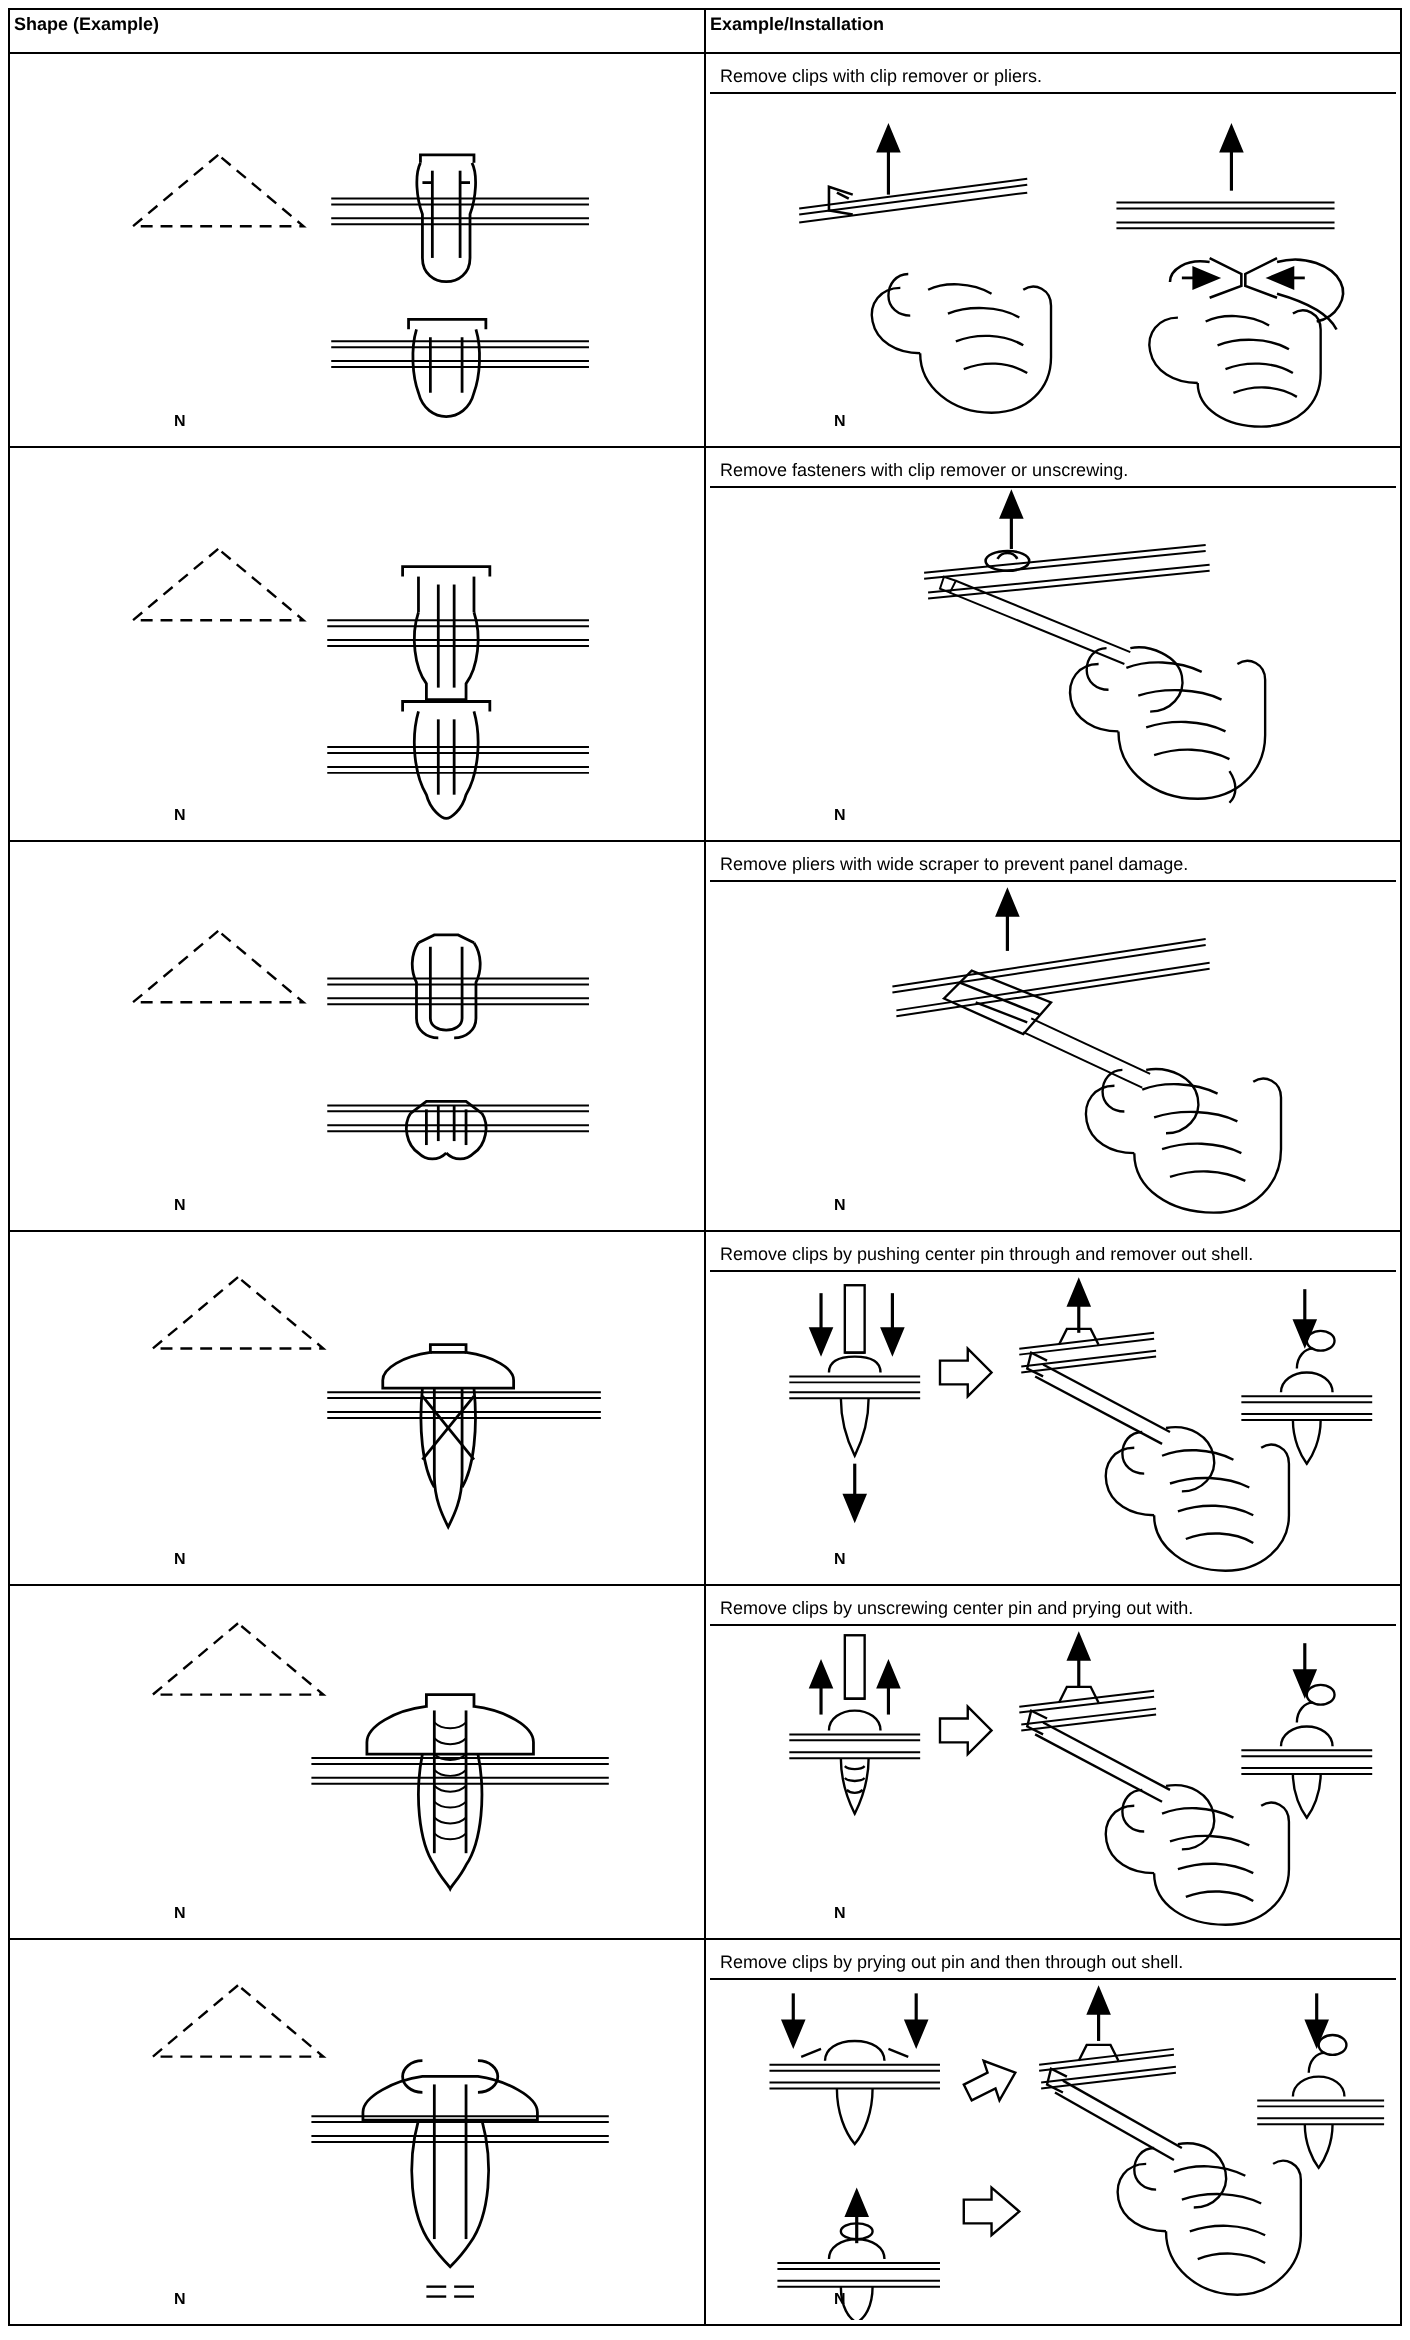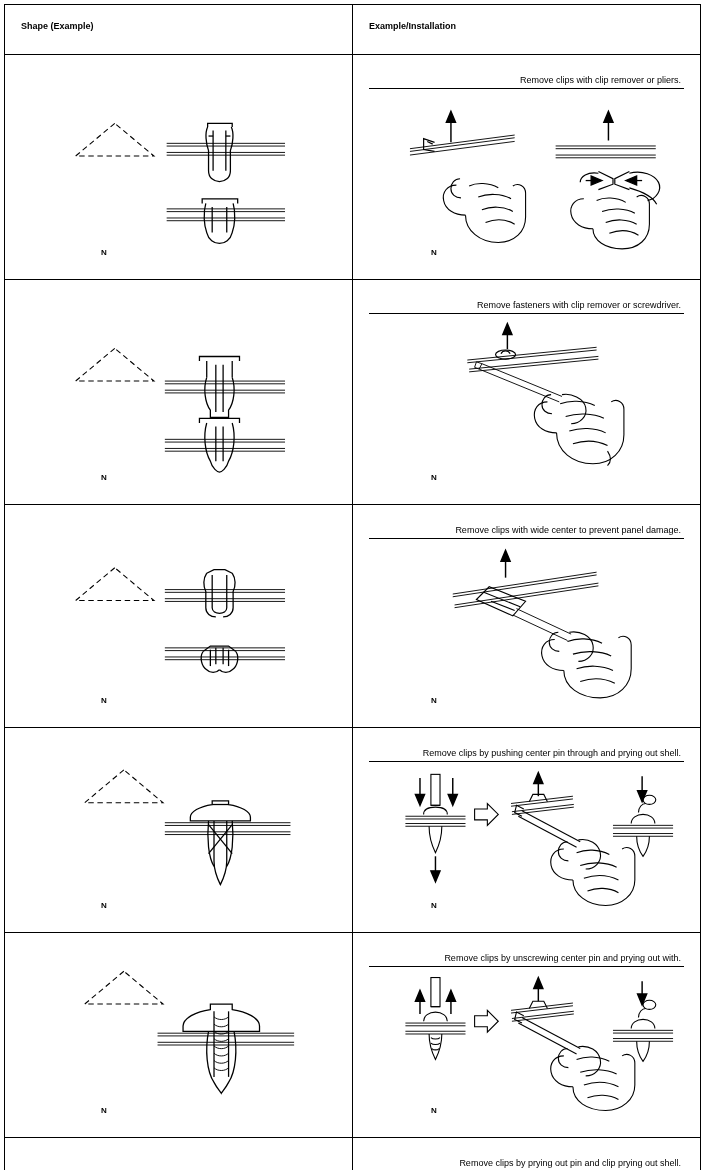--- a/index.html
+++ b/index.html
@@ -21,21 +21,21 @@
     box-sizing: border-box;
   }
   table.clip-table {
     border-collapse: collapse;
     width: 697px;
     margin: 4px 0 0 4px;
     table-layout: fixed;
   }
   table.clip-table td, table.clip-table th {
     border: 1px solid #000;
-    padding: 16px;
+    padding: 2px;
     vertical-align: top;
   }
   .col-shape { width: 348px; }
   .col-proc  { width: 348px; }
 
   thead th {
     height: 17px;
     font-size: 9px;
     font-weight: bold;
     text-align: left;
@@ -46,21 +46,20 @@
     height: 190px;
     position: relative;
   }
   .proc-text {
     font-size: 9px;
     padding: 4px 3px 0 5px;
     line-height: 11px;
     border-bottom: 1px solid #000;
     height: 13px;
     box-sizing: content-box;
-    text-align: right;
   }
   .cell-inner {
     position: relative;
     width: 100%;
     height: 100%;
   }
   .art {
     position: absolute;
     left: 0;
     top: 0;
@@ -249,21 +248,21 @@
                 <line x1="158" y1="148" x2="290" y2="148"></line>
                 <line x1="158" y1="151" x2="290" y2="151"></line>
                 <line x1="158" y1="158" x2="290" y2="158"></line>
                 <line x1="158" y1="161" x2="290" y2="161"></line>
               </g>
             </svg>
             <div class="note">N</div>
           </div>
         </td>
         <td>
-          <div class="proc-text">Remove fasteners with clip remover or screwdriver.</div>
+          <div class="proc-text">Remove fasteners with clip remover or unscrewing.</div>
           <div class="cell-inner" style="height:calc(100% - 18px)">
             <svg class="art" viewBox="0 0 346 170">
               <g stroke="#000" stroke-width="1.6" fill="#000">
                 <line x1="152" y1="28" x2="152" y2="6"></line>
                 <polygon points="152,0 147,12 157,12"></polygon>
               </g>
 
               <g stroke="#000" stroke-width="1">
                 <line x1="108" y1="40" x2="250" y2="26"></line>
                 <line x1="108" y1="43" x2="250" y2="29"></line>
@@ -334,21 +333,21 @@
                 <line x1="158" y1="130" x2="290" y2="130"></line>
                 <line x1="158" y1="133" x2="290" y2="133"></line>
                 <line x1="158" y1="140" x2="290" y2="140"></line>
                 <line x1="158" y1="143" x2="290" y2="143"></line>
               </g>
             </svg>
             <div class="note">N</div>
           </div>
         </td>
         <td>
-          <div class="proc-text">Remove clips with wide center to prevent panel damage.</div>
+          <div class="proc-text">Remove pliers with wide scraper to prevent panel damage.</div>
           <div class="cell-inner" style="height:calc(100% - 18px)">
             <svg class="art" viewBox="0 0 346 168">
               <g stroke="#000" stroke-width="1.6" fill="#000">
                 <line x1="150" y1="32" x2="150" y2="8"></line>
                 <polygon points="150,2 145,14 155,14"></polygon>
               </g>
 
               <g stroke="#000" stroke-width="1">
                 <line x1="92" y1="50" x2="250" y2="26"></line>
                 <line x1="92" y1="53" x2="250" y2="29"></line>
@@ -405,21 +404,21 @@
                 <path d="M232,76 C234,96 232,116 226,126"></path>
                 <path d="M210,58 L228,58"></path>
                 <line x1="206" y1="80" x2="232" y2="112"></line>
                 <line x1="232" y1="80" x2="206" y2="112"></line>
               </g>
             </svg>
             <div class="note">N</div>
           </div>
         </td>
         <td>
-          <div class="proc-text">Remove clips by pushing center pin through and prying out shell.</div>
+          <div class="proc-text">Remove clips by pushing center pin through and remover out shell.</div>
           <div class="cell-inner" style="height:calc(100% - 18px)">
             <svg class="art" viewBox="0 0 346 154">
 
               <g stroke="#000" stroke-width="1.2" fill="none">
                 <rect x="68" y="6" width="10" height="34"></rect>
                 <path d="M68,40 L78,40"></path>
               </g>
               <g stroke="#000" stroke-width="1.6" fill="#000">
                 <line x1="56" y1="10" x2="56" y2="34"></line>
                 <polygon points="56,40 51,28 61,28"></polygon>
@@ -634,21 +633,21 @@
                 <line x1="208" y1="172" x2="218" y2="172"></line>
                 <line x1="222" y1="172" x2="232" y2="172"></line>
                 <line x1="208" y1="177" x2="218" y2="177"></line>
                 <line x1="222" y1="177" x2="232" y2="177"></line>
               </g>
             </svg>
             <div class="note">N</div>
           </div>
         </td>
         <td>
-          <div class="proc-text">Remove clips by prying out pin and clip prying out shell.</div>
+          <div class="proc-text">Remove clips by prying out pin and then through out shell.</div>
           <div class="cell-inner" style="height:calc(100% - 18px)">
             <svg class="art" viewBox="0 0 346 170">
 
               <g stroke="#000" stroke-width="1.6" fill="#000">
                 <line x1="42" y1="6" x2="42" y2="26"></line>
                 <polygon points="42,32 37,20 47,20"></polygon>
                 <line x1="104" y1="6" x2="104" y2="26"></line>
                 <polygon points="104,32 99,20 109,20"></polygon>
               </g>
               <g stroke="#000" stroke-width="1">

